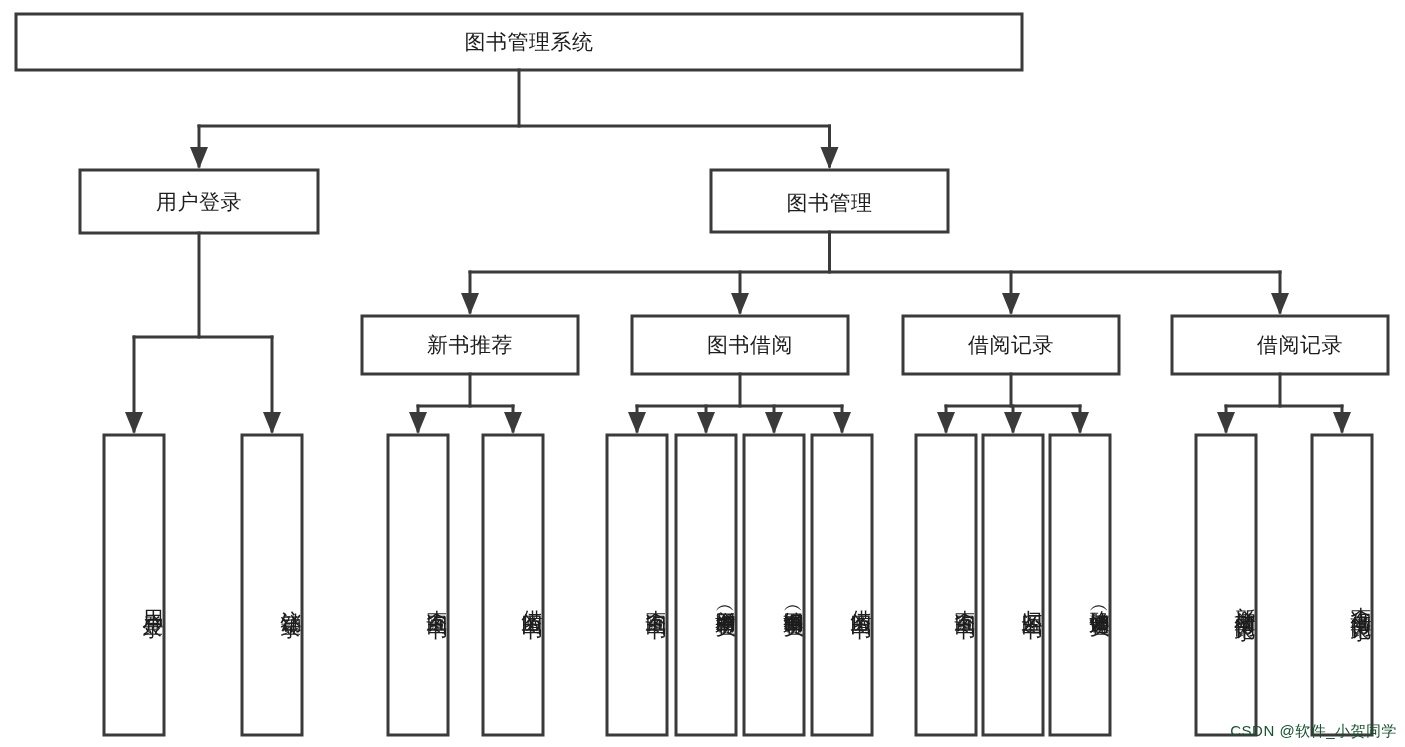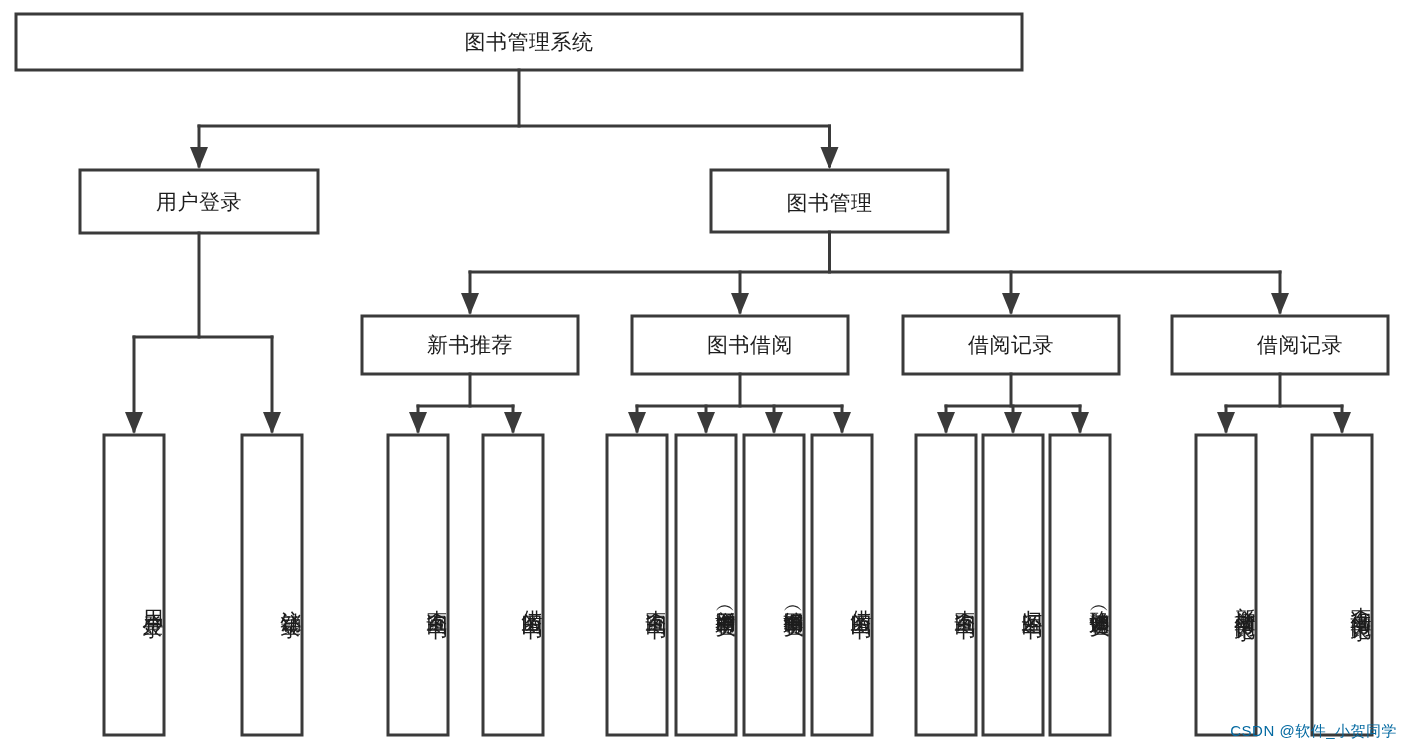--- a/index.html
+++ b/index.html
@@ -62,21 +62,21 @@
     text-orientation: upright;
     letter-spacing: 3px;
     line-height: 1;
     pointer-events: none;
   }
   .watermark {
     position: absolute;
     right: 8px;
     bottom: 6px;
     font-size: 15px;
-    color: #0369a1;
+    color: #14532d;
     white-space: nowrap;
     letter-spacing: 0.5px;
   }
 </style>
 </head>
 <body>
 
 <div id="diagram-root">
 
   <svg id="tree-svg" viewBox="0 0 1405 747">

